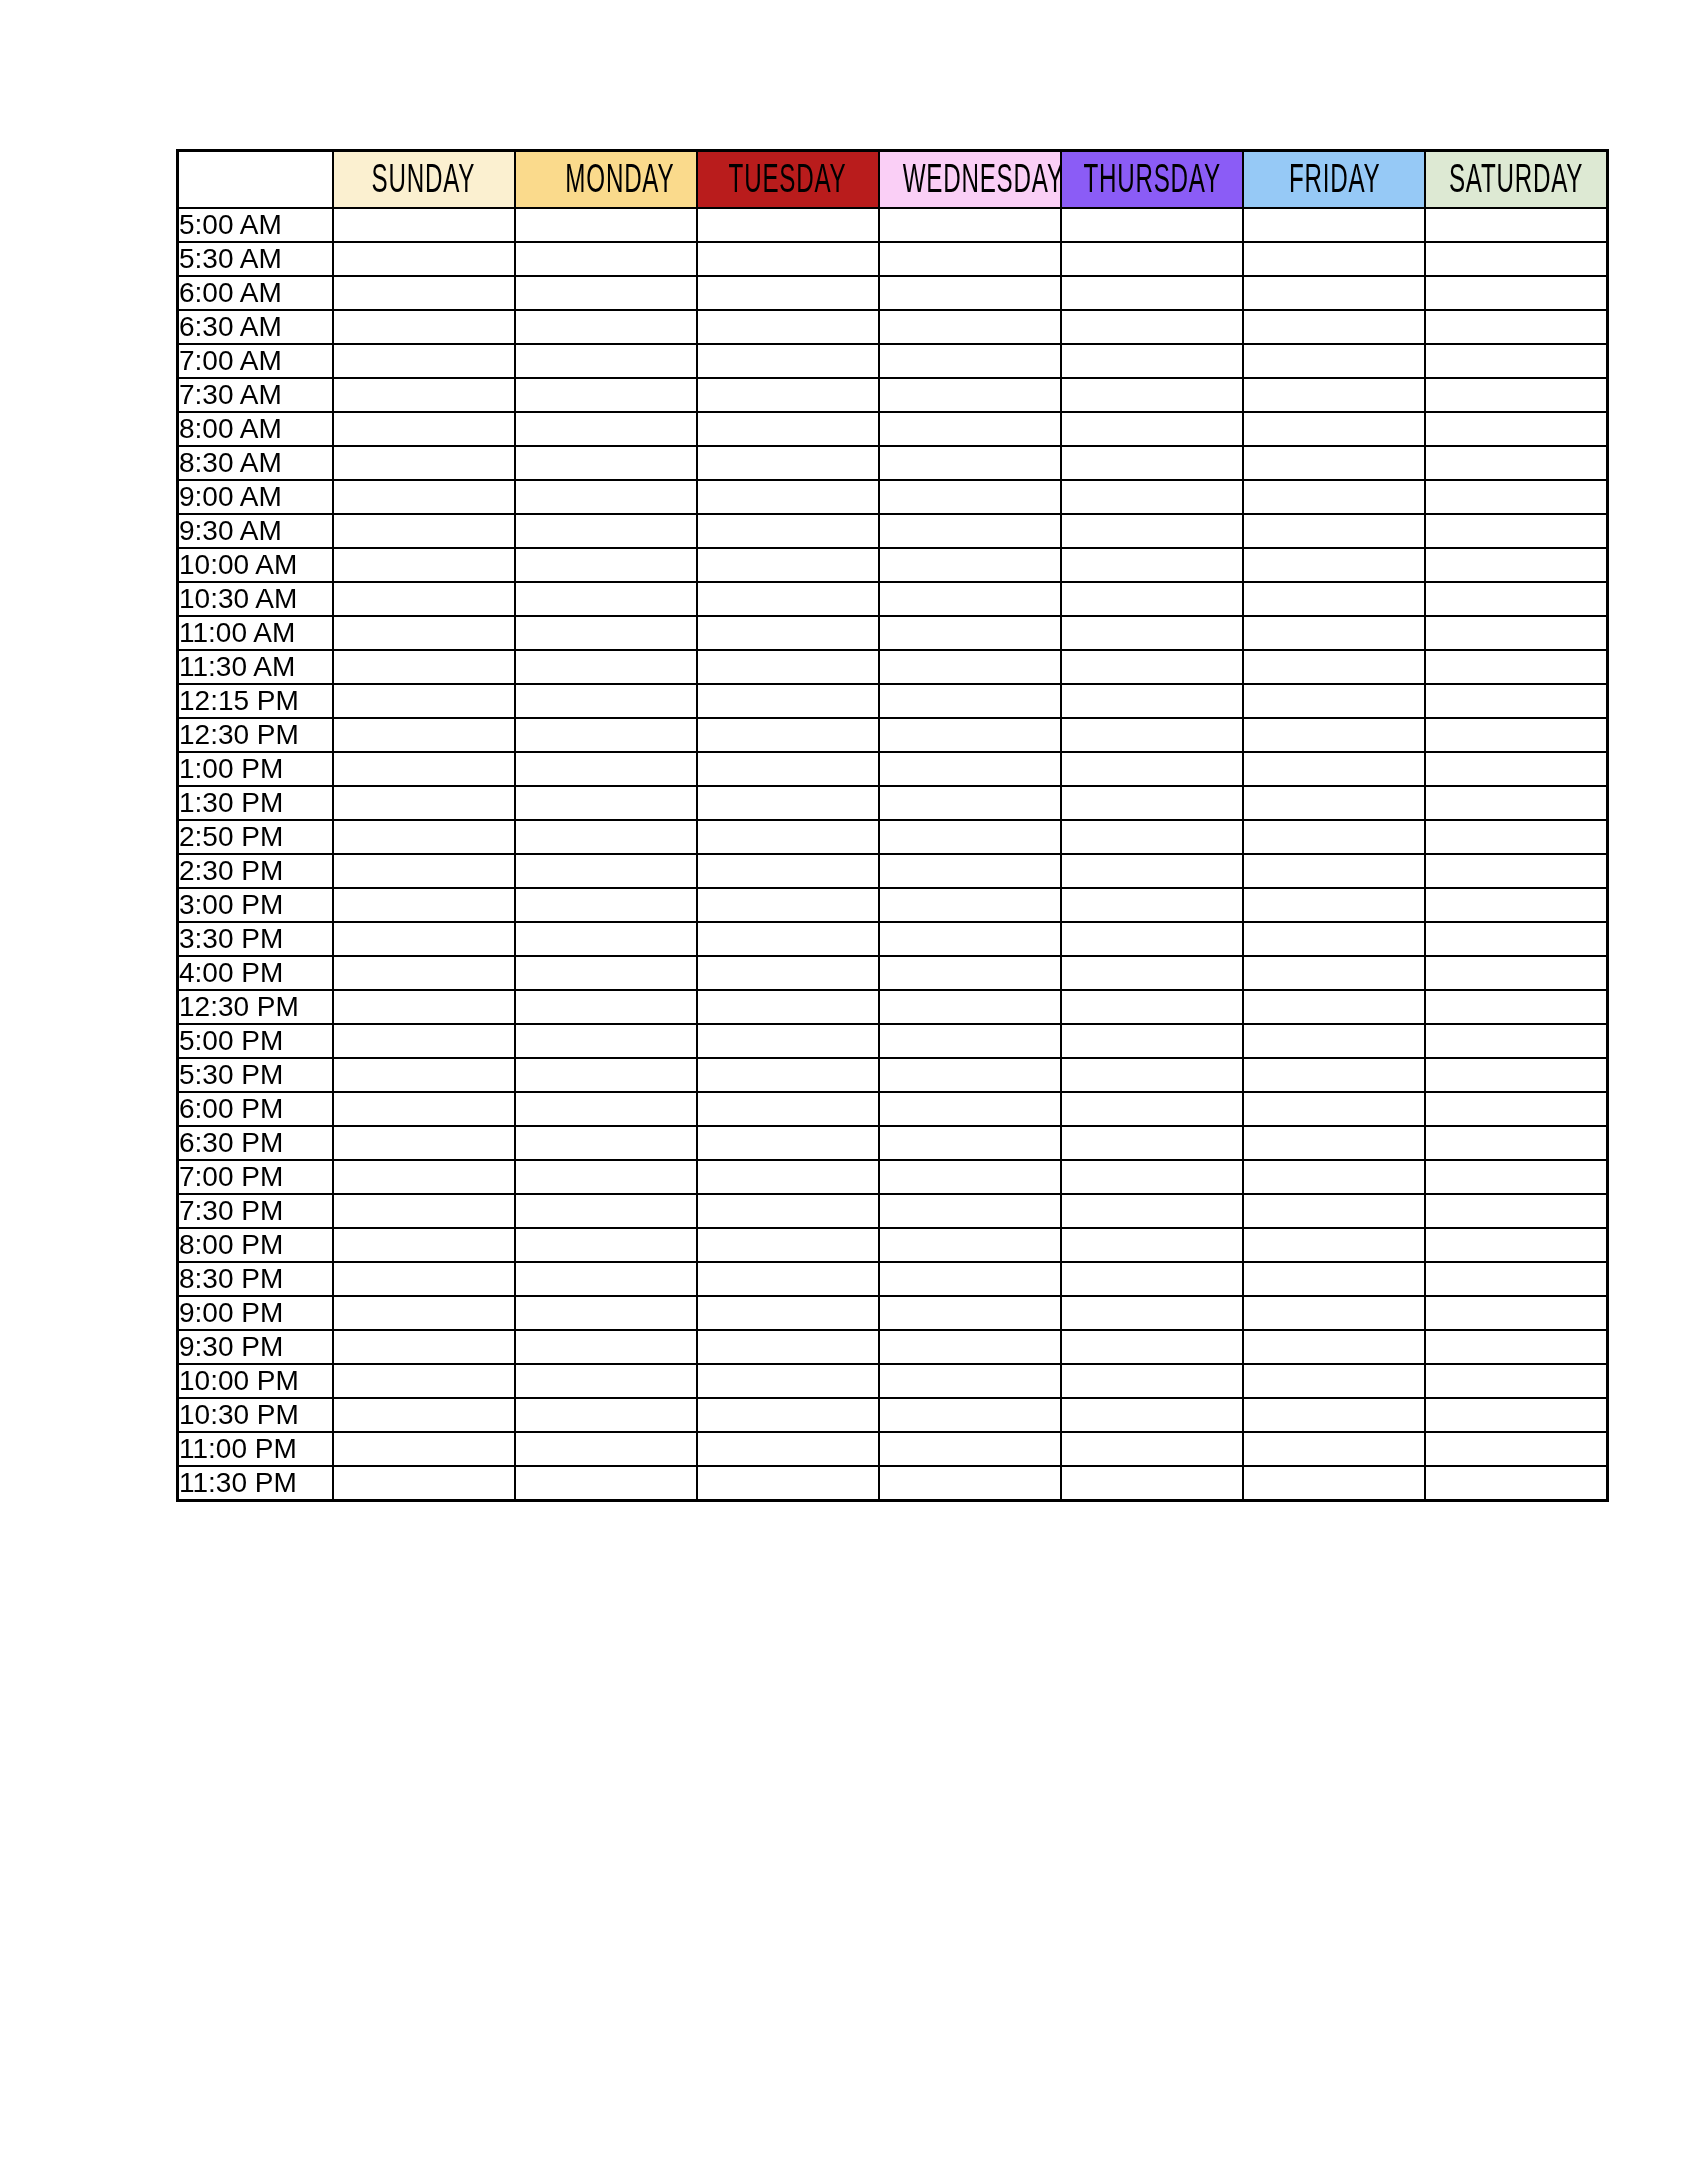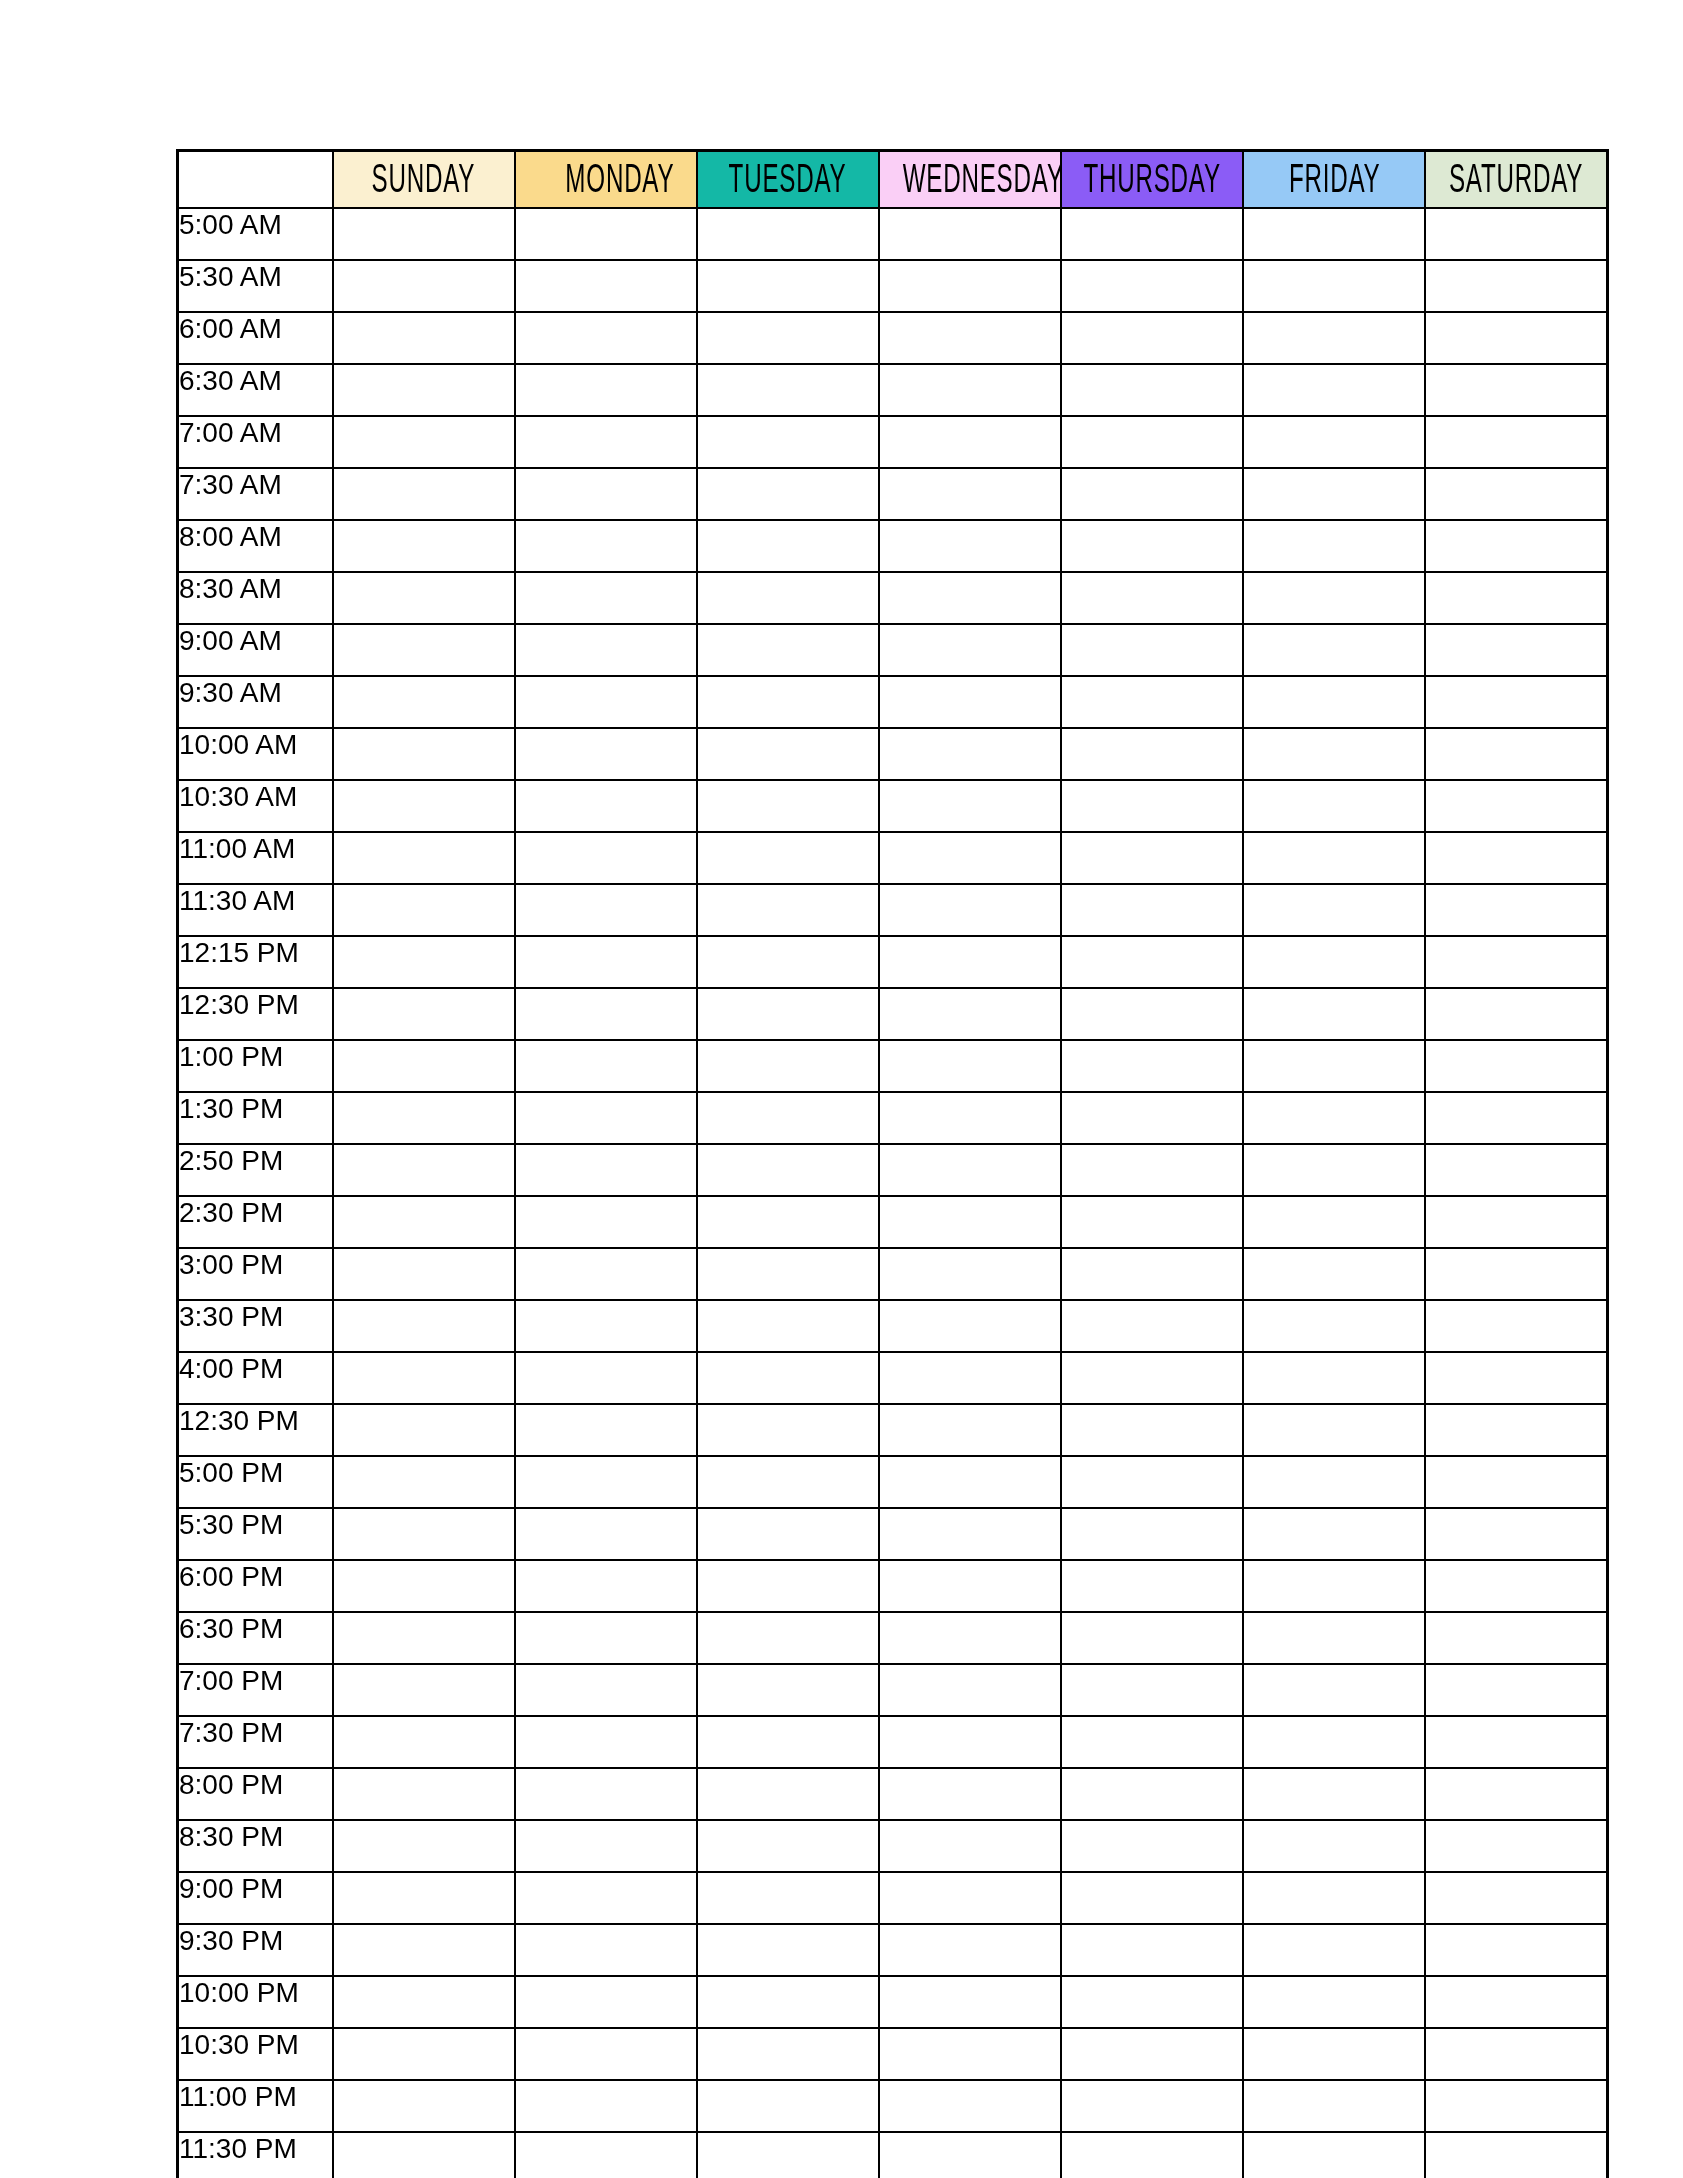--- a/index.html
+++ b/index.html
@@ -28,21 +28,21 @@
   table.schedule th,
   table.schedule td {
     border: 2px solid #000;
     padding: 0;
     background: #ffffff;
   }
   tr.header-row {
     height: 57px;
   }
   tr.time-row {
-    height: 52px;
+    height: 34px;
   }
   th.corner-cell {
     background: #ffffff;
   }
   th.day-header {
     text-align: center;
     vertical-align: middle;
     font-weight: 400;
     overflow: hidden;
   }
@@ -78,21 +78,21 @@
     <colgroup>
       <col style="width:155px">
       <col span="7">
     </colgroup>
     <thead>
       <tr class="header-row">
         <th class="corner-cell"></th>
 
       <th class="day-header" style="background: rgb(251, 240, 208);"><span class="day-label">SUNDAY</span></th>
           <th class="day-header" style="background: rgb(250, 218, 140); padding-left: 28px;"><span class="day-label">MONDAY</span></th>
-          <th class="day-header" style="background: #14b8a6;"><span class="day-label">TUESDAY</span></th>
+          <th class="day-header" style="background: #b91c1c;"><span class="day-label">TUESDAY</span></th>
           <th class="day-header" style="background: rgb(250, 207, 246);"><span class="day-label">WEDNESDAY</span></th>
           <th class="day-header" style="background: #8b5cf6;"><span class="day-label">THURSDAY</span></th>
           <th class="day-header" style="background: rgb(150, 201, 246);"><span class="day-label">FRIDAY</span></th>
           <th class="day-header" style="background: rgb(221, 233, 211);"><span class="day-label">SATURDAY</span></th>
         </tr>
     </thead>
     <tbody>
 
     <tr class="time-row">
           <th class="time-cell">5:00 AM</th>

